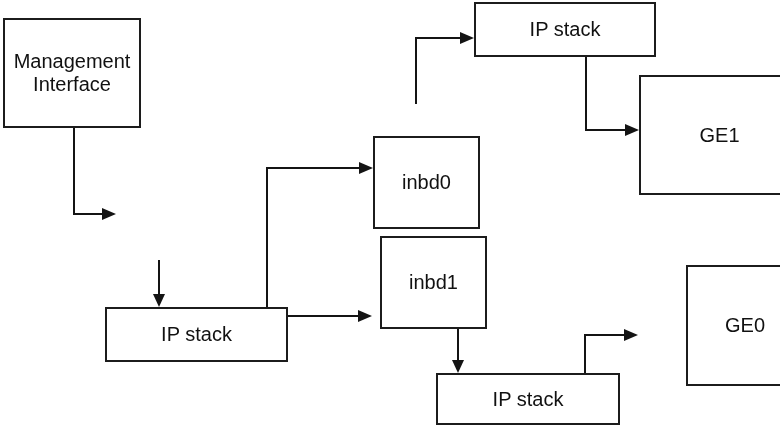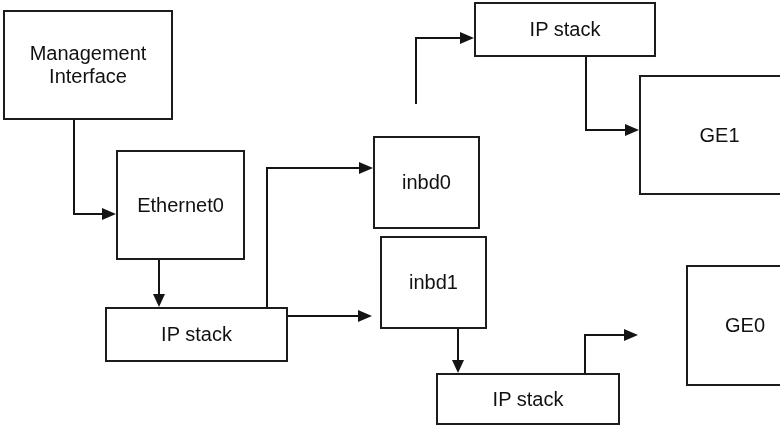--- a/index.html
+++ b/index.html
@@ -43,21 +43,21 @@
   }
   .arrow-down {
     position: absolute;
     width: 0;
     height: 0;
     border-left: 6px solid transparent;
     border-right: 6px solid transparent;
     border-top: 13px solid #141414;
   }
   
-  .n-mgmt      { left: 3px;   top: 10px;   width: 170px; height: 110px; }
+  .n-mgmt      { left: 3px;   top: 18px;   width: 138px; height: 110px; }
   .n-eth0      { left: 116px; top: 150px; width: 129px; height: 110px; }
   .n-ip-left   { left: 105px; top: 307px; width: 183px; height: 55px;  }
   .n-inbd0     { left: 373px; top: 104px; width: 107px; height: 93px; margin-top: 32px;  }
   .n-inbd1     { left: 372px; top: 236px; width: 107px; height: 93px; margin-left: 8px;  }
   .n-ip-top    { left: 474px; top: 2px;   width: 182px; height: 55px;  }
   .n-ip-bottom { left: 436px; top: 373px; width: 184px; height: 52px;  }
   .n-ge1       { left: 639px; top: 75px;  width: 161px; height: 120px; }
   .n-ge0       { left: 638px; top: 265px; width: 118px; height: 121px; margin-left: 48px; }
 </style>
 </head>
@@ -107,23 +107,20 @@
   <div>
     <div class="seg" style="left:584px; top:335px; width:2px; height:38px;"></div>
     <div class="seg" style="left:584px; top:334px; width:40px; height:2px;"></div>
     <div class="arrow-right" style="left:624px; top:329px;"></div>
   </div>
 
   <div class="node n-mgmt">
     <span>Management Interface</span>
   </div>
 
-  <div class="node n-eth0">
-    <span>Ethernet0</span>
-  </div>
 
   <div class="node n-ip-left">
     <span>IP stack</span>
   </div>
 
   <div class="node n-inbd0">
     <span>inbd0</span>
   </div>
 
   <div class="node n-inbd1">

